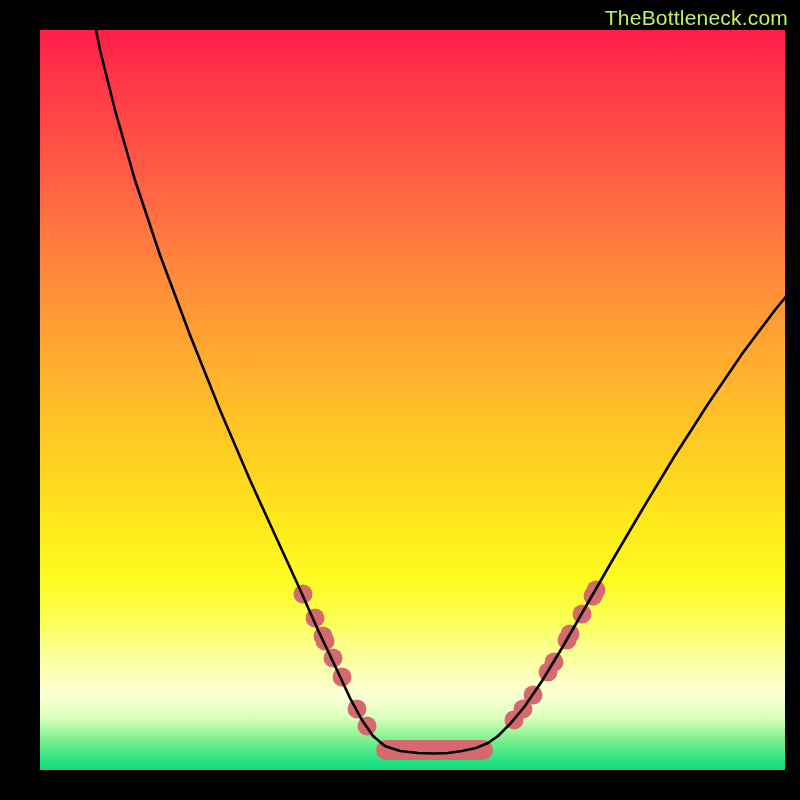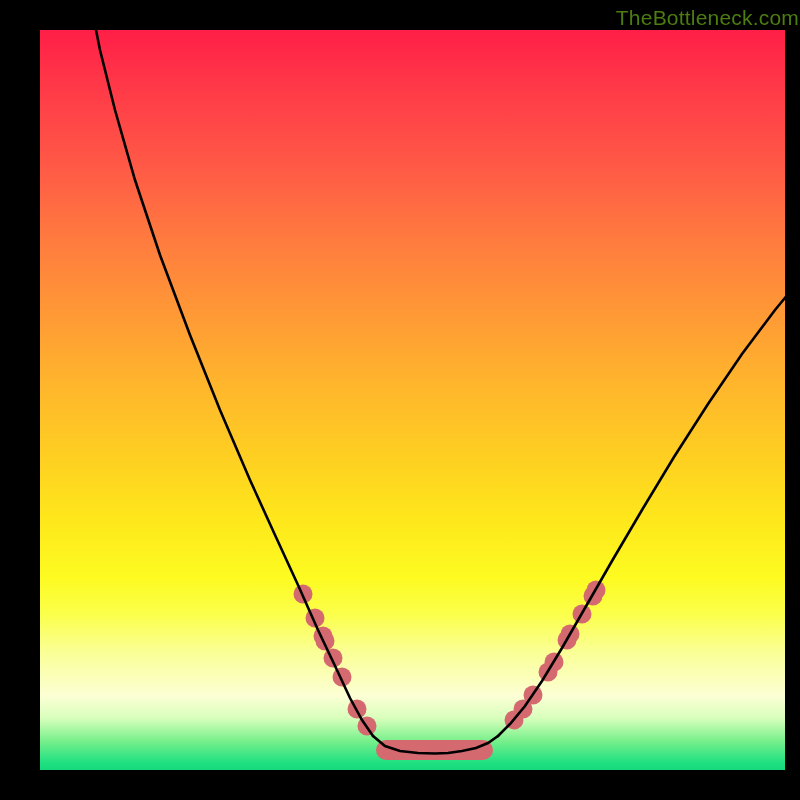--- a/index.html
+++ b/index.html
@@ -44,22 +44,22 @@
       #fcffd4 90%,
       #d8ffbc 93%,
       #7af08c 96%,
       #1fe081 99%,
       #16d97c 100%
     );
   }
   .watermark {
     position: absolute;
     top: 6px;
-    right: 1px;
-    color: #4d7c0f;
+    right: 12px;
+    color: #bef264;
     font-size: 21px;
     font-weight: 500;
     letter-spacing: 0.2px;
     z-index: 20;
   }
   svg.curve-layer {
     position: absolute;
     left: 0; top: 0;
     width: 100%;
     height: 100%;

